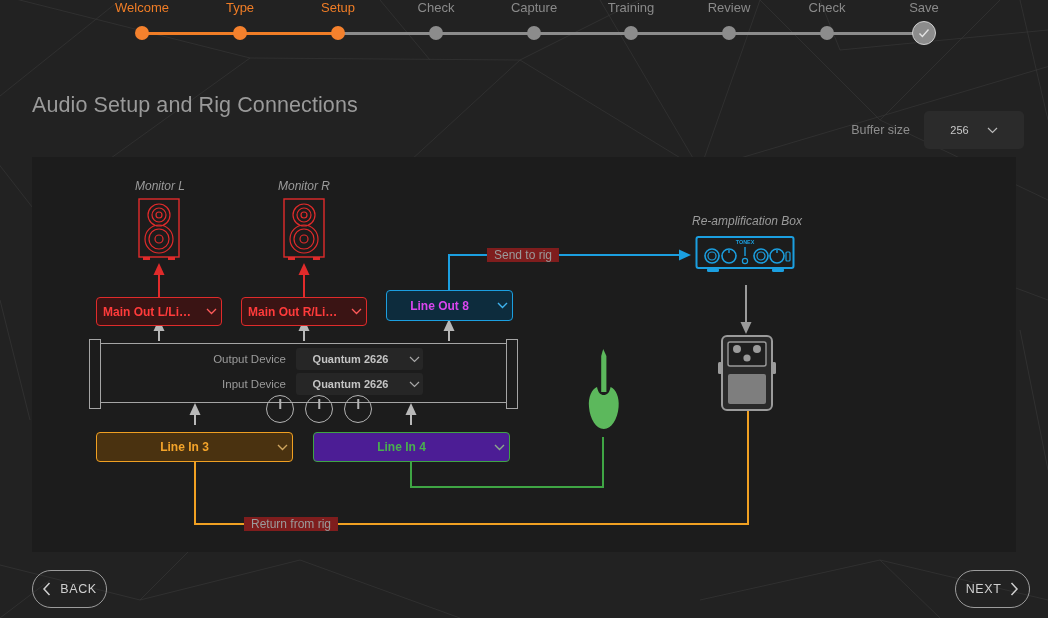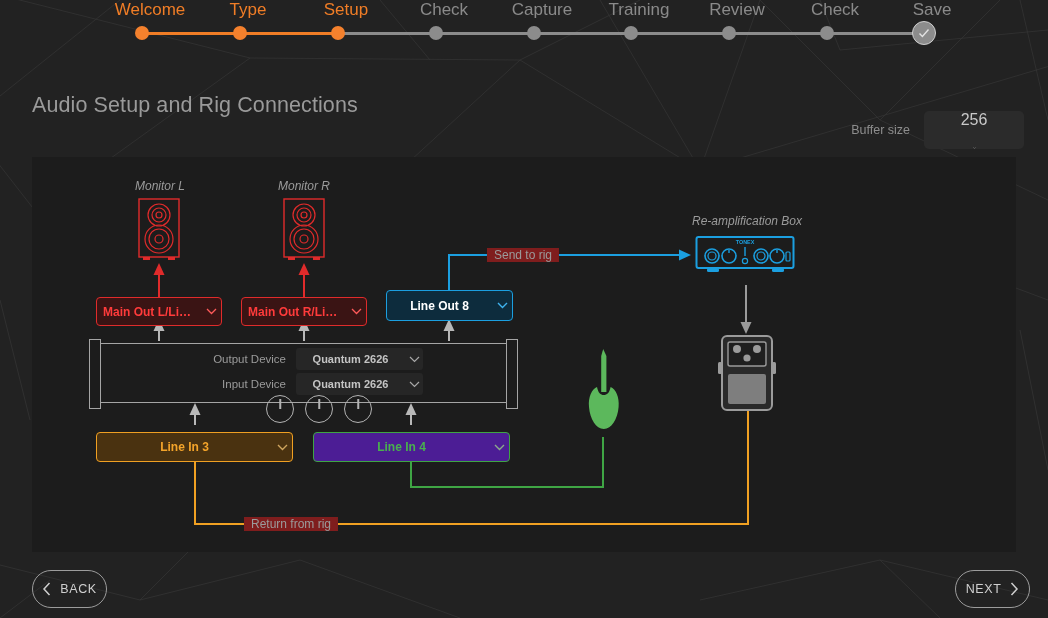--- a/index.html
+++ b/index.html
@@ -13,21 +13,21 @@
   #app { position: relative; width: 1048px; height: 618px; }
 
   
   .bg-poly { position: absolute; inset: 0; z-index: 0; pointer-events: none; }
 
   
   .stepper { position: absolute; left: 0; top: 0; width: 1048px; height: 60px; z-index: 2; }
   .step-labels { position: absolute; left: 0; top: 0; width: 1048px; height: 16px; }
   .step-label {
     position: absolute; top: 0; transform: translateX(-50%);
-    font-size: 17px; color: #8a8a8a; white-space: nowrap; margin-left: 8px;
+    font-size: 13px; color: #8a8a8a; white-space: nowrap;
   }
   .step-label.done { color: #f07d26; }
   .step-track { position: absolute; left: 0; top: 26px; width: 1048px; height: 16px; }
   .track-line { position: absolute; top: 6px; height: 3px; background: #8c8c8c; }
   .track-line.done { background: #f07d26; }
   .dot {
     position: absolute; top: 0; width: 14px; height: 14px; border-radius: 50%;
     background: #8c8c8c; transform: translateX(-50%);
   }
   .dot.done { background: #f4812d; }
@@ -43,21 +43,21 @@
     font-size: 21.5px; color: #9a9a9a; letter-spacing: .1px;
   }
   .buffer-row {
     position: absolute; right: 24px; top: 111px; z-index: 2;
     display: flex; align-items: center; gap: 14px;
   }
   .buffer-label { font-size: 12.5px; color: #8d8d8d; }
   .buffer-select {
     width: 100px; height: 38px; background: #2b2b2b; border-radius: 5px;
     display: flex; align-items: center; justify-content: center; gap: 18px;
-    color: #c9c9c9; font-size: 16px; cursor: pointer; flex-direction: column;
+    color: #c9c9c9; font-size: 11px; cursor: pointer;
   }
   .chev { width: 11px; height: 7px; display: block; }
 
   
   .panel {
     position: absolute; left: 32px; top: 157px; width: 984px; height: 395px;
     background: #1c1c1c; z-index: 2;
   }
   .diagram { position: absolute; inset: 0; }
   .wires { position: absolute; inset: 0; }
@@ -78,21 +78,21 @@
     display: flex; align-items: center; cursor: pointer; overflow: hidden;
   }
   .dd .txt {
     flex: 1; text-align: center; font-size: 12px; font-weight: bold;
     white-space: nowrap; overflow: hidden; text-overflow: ellipsis; padding: 0 6px;
   }
   .dd .dd-chev { flex: 0 0 20px; display: flex; align-items: center; justify-content: center; }
   .dd.red    { border-color: #e02b2b; background: #3a1414; }
   .dd.red .txt { color: #ff3b3b; }
   .dd.blue   { border-color: #1b9fe0; background: #0d2c3d; }
-  .dd.blue .txt { color: #ffffff; }
+  .dd.blue .txt { color: #d946ef; }
   .dd.orange { border-color: #f0a022; background: #4a3210; }
   .dd.orange .txt { color: #f4a42a; }
   .dd.green  { border-color: #3fa544; background: #4c1d95; }
   .dd.green .txt { color: #49b04e; }
 
   
   .rack {
     position: absolute; left: 95px; top: 343px; width: 417px; height: 60px;
     border: 1.5px solid #a5a5a5; background: #1c1c1c;
   }

